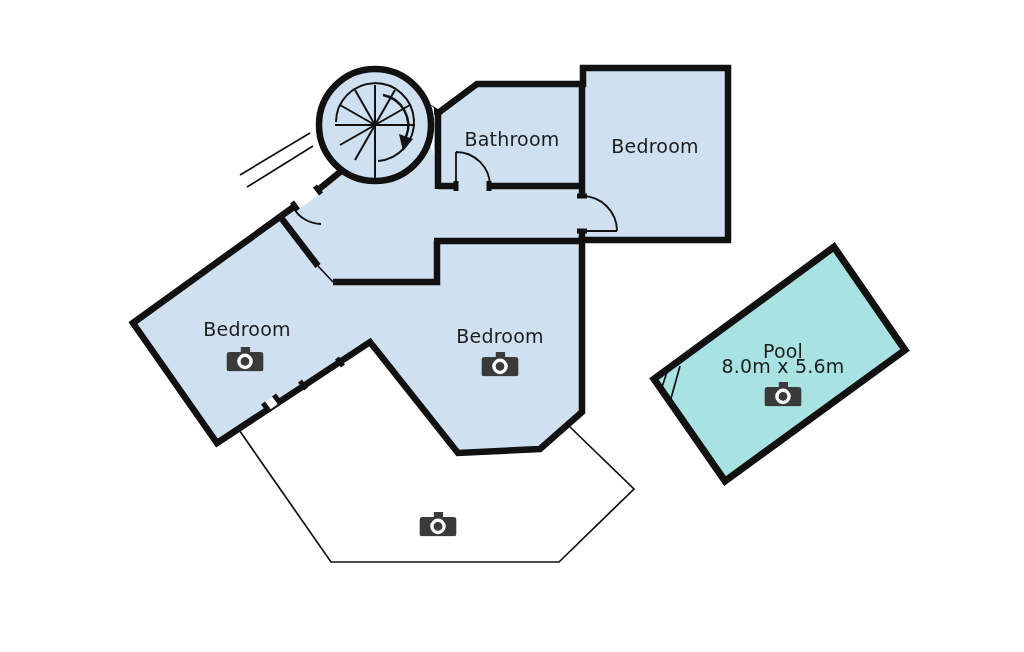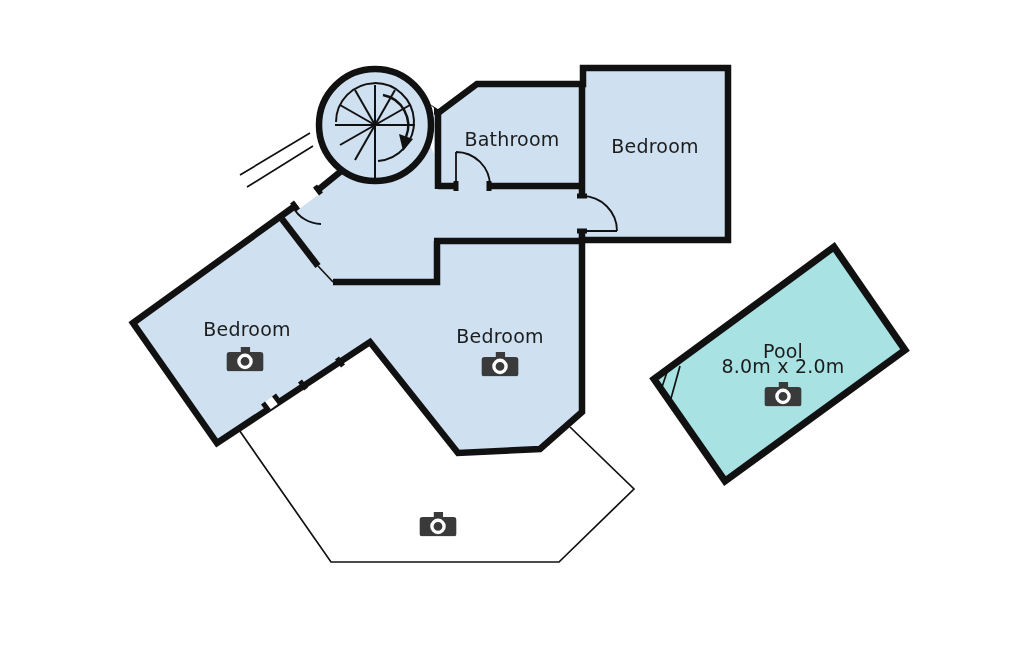--- a/index.html
+++ b/index.html
@@ -91,21 +91,21 @@
       <path d="M834,247 L905,350 L725,481 L654,379 Z" fill="#a8e2e2" stroke="#111" stroke-width="7" stroke-linejoin="miter"></path>
       <path d="M668,369 L660,393 M680,366 L670,402" stroke="#111" stroke-width="1.7" fill="none"></path>
     </g>
   </svg>
 
   <div class="label" style="left: 512px; top: 139px; color: rgb(28, 28, 28); text-align: center;">Bathroom</div>
   <div class="label" style="left: 655px; top: 146px; color: rgb(28, 28, 28);">Bedroom</div>
   <div class="label" style="left: 247px; top: 329px; color: rgb(28, 28, 28);">Bedroom</div>
   <div class="label" style="left: 500px; top: 336px; color: rgb(28, 28, 28);">Bedroom</div>
   <div class="label" style="left: 783px; top: 343px; color: rgb(28, 28, 28); margin-top: 8px;">Pool</div>
-  <div class="label" style="left: 783px; top: 366px; color: rgb(28, 28, 28);">8.0m x 2.0m</div>
+  <div class="label" style="left: 783px; top: 366px; color: rgb(28, 28, 28);">8.0m x 5.6m</div>
 
   <svg class="cam" style="left:245px;top:358px;" width="38" height="27" viewBox="0 0 44 32">
     <use href="#cam" fill="#3a3a3a"></use>
   </svg>
   <svg class="cam" style="left:500px;top:363px;" width="38" height="27" viewBox="0 0 44 32">
     <use href="#cam" fill="#3a3a3a"></use>
   </svg>
   <svg class="cam" style="left:783px;top:393px;" width="38" height="27" viewBox="0 0 44 32">
     <use href="#cam" fill="#3a3a3a"></use>
   </svg>

